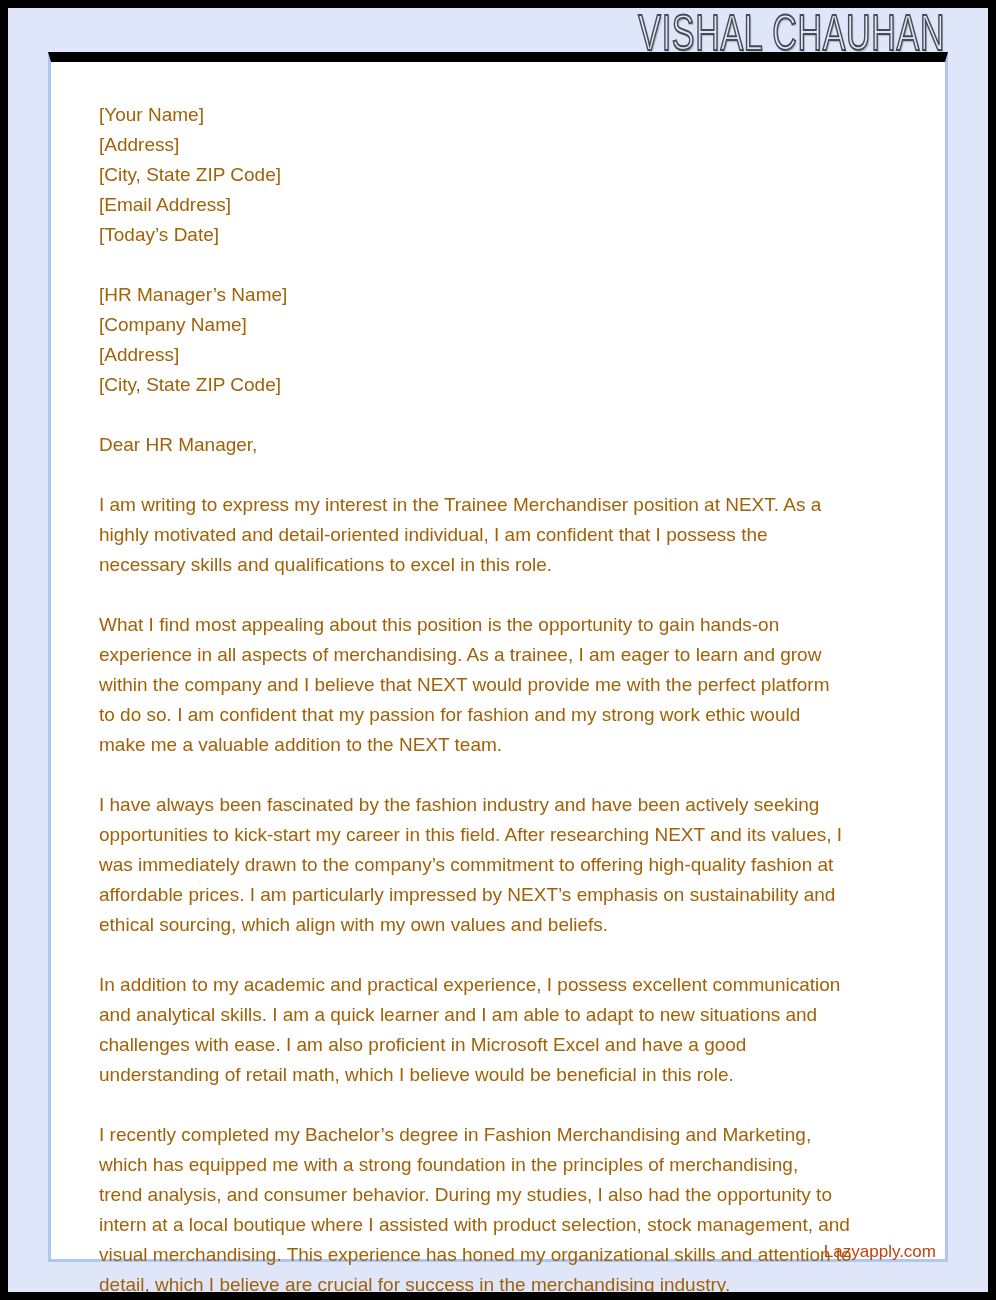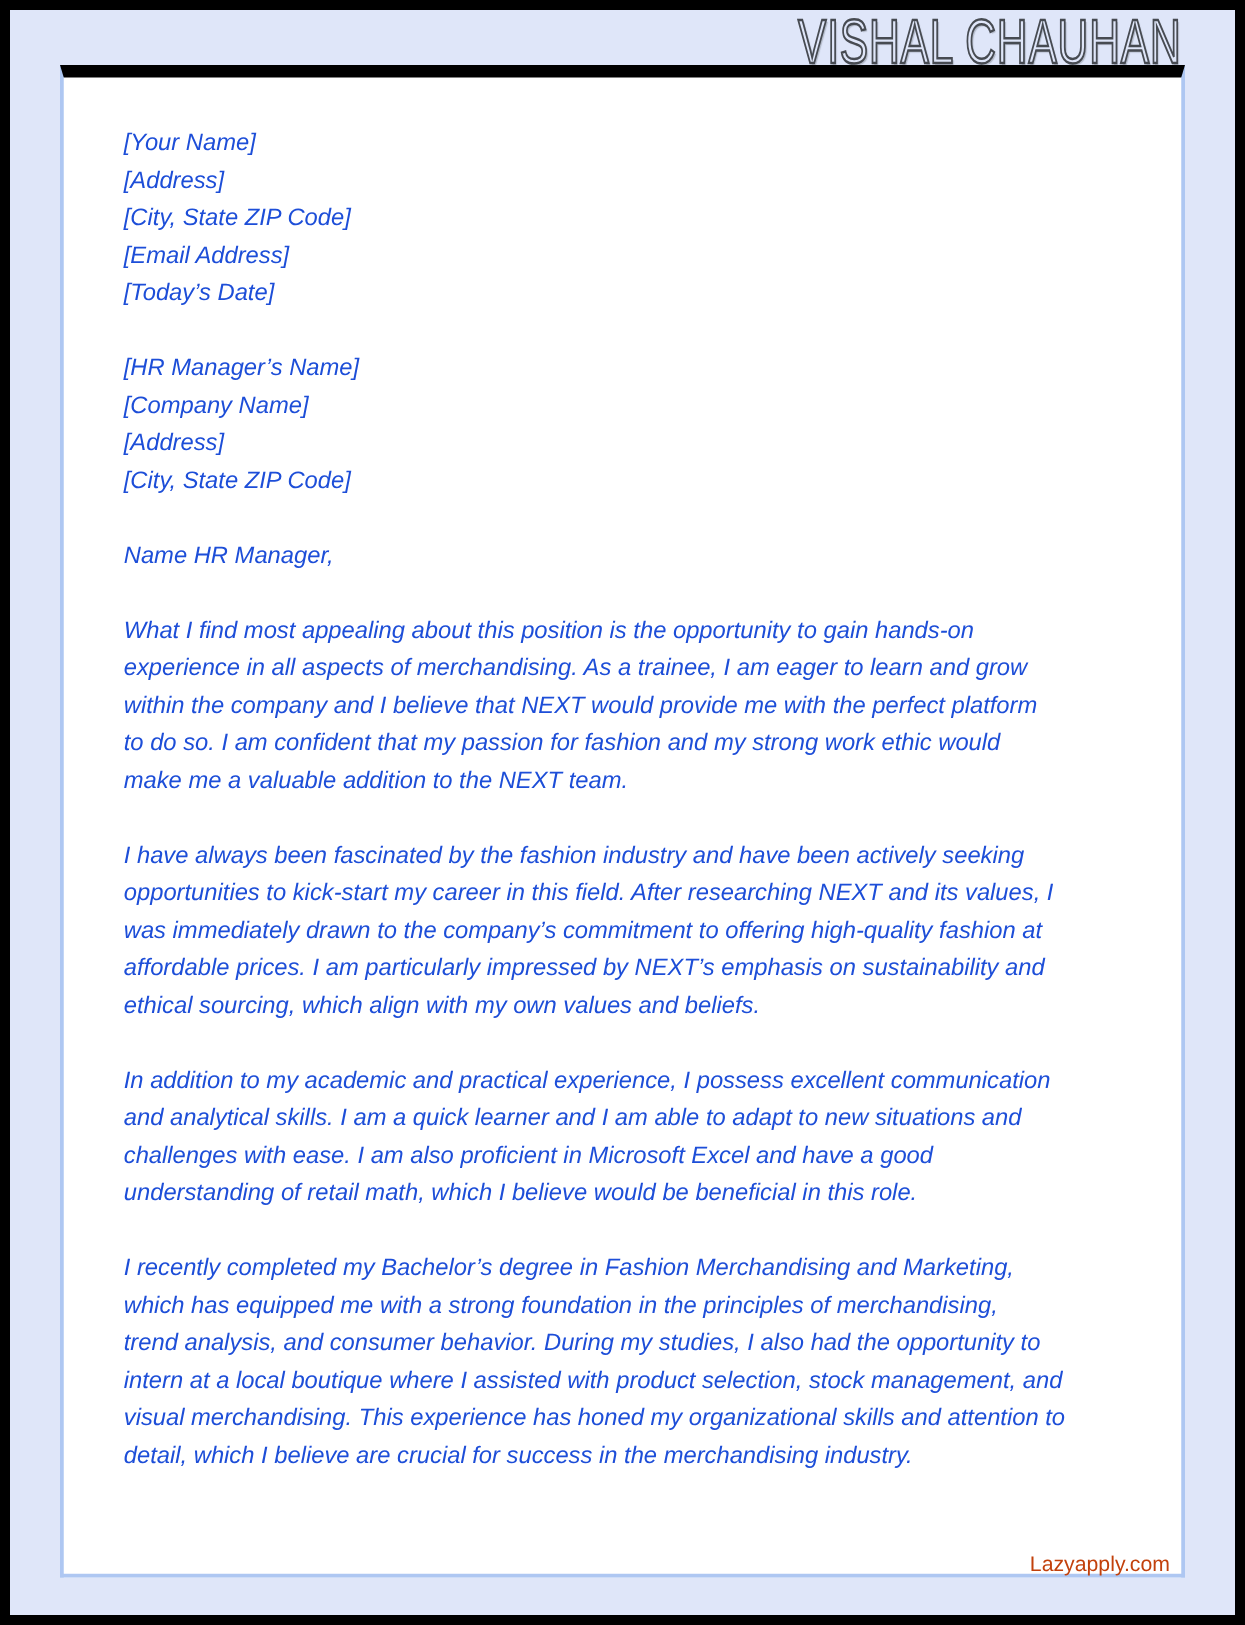--- a/index.html
+++ b/index.html
@@ -51,23 +51,22 @@
     border-left: 3px solid #aec7f2;
     border-right: 3px solid #aec7f2;
     border-bottom: 3px solid #aec7f2;
     padding: 38px 0 0 48px;
     z-index: 1;
   }
 
   .letter {
     font-size: 19px;
     line-height: 30px;
-    color: #1d4ed8;
+    color: #a16207;
     width: 846px;
-    font-style: italic;
   }
 
   .block {
     margin: 0 0 30px 0;
     white-space: pre-line;
   }
 
   .watermark {
     position: absolute;
     top: 1243px;
@@ -87,21 +86,24 @@
   <div class="letter">
     <p class="block">[Your Name]
 [Address]
 [City, State ZIP Code]
 [Email Address]
 [Today’s Date]</p>
     <p class="block">[HR Manager’s Name]
 [Company Name]
 [Address]
 [City, State ZIP Code]</p>
-    <p class="block">Name HR Manager,</p>
+    <p class="block">Dear HR Manager,</p>
+    <p class="block">I am writing to express my interest in the Trainee Merchandiser position at NEXT. As a
+highly motivated and detail-oriented individual, I am confident that I possess the
+necessary skills and qualifications to excel in this role.</p>
     <p class="block">What I find most appealing about this position is the opportunity to gain hands-on
 experience in all aspects of merchandising. As a trainee, I am eager to learn and grow
 within the company and I believe that NEXT would provide me with the perfect platform
 to do so. I am confident that my passion for fashion and my strong work ethic would
 make me a valuable addition to the NEXT team.</p>
     <p class="block">I have always been fascinated by the fashion industry and have been actively seeking
 opportunities to kick-start my career in this field. After researching NEXT and its values, I
 was immediately drawn to the company’s commitment to offering high-quality fashion at
 affordable prices. I am particularly impressed by NEXT’s emphasis on sustainability and
 ethical sourcing, which align with my own values and beliefs.</p>

